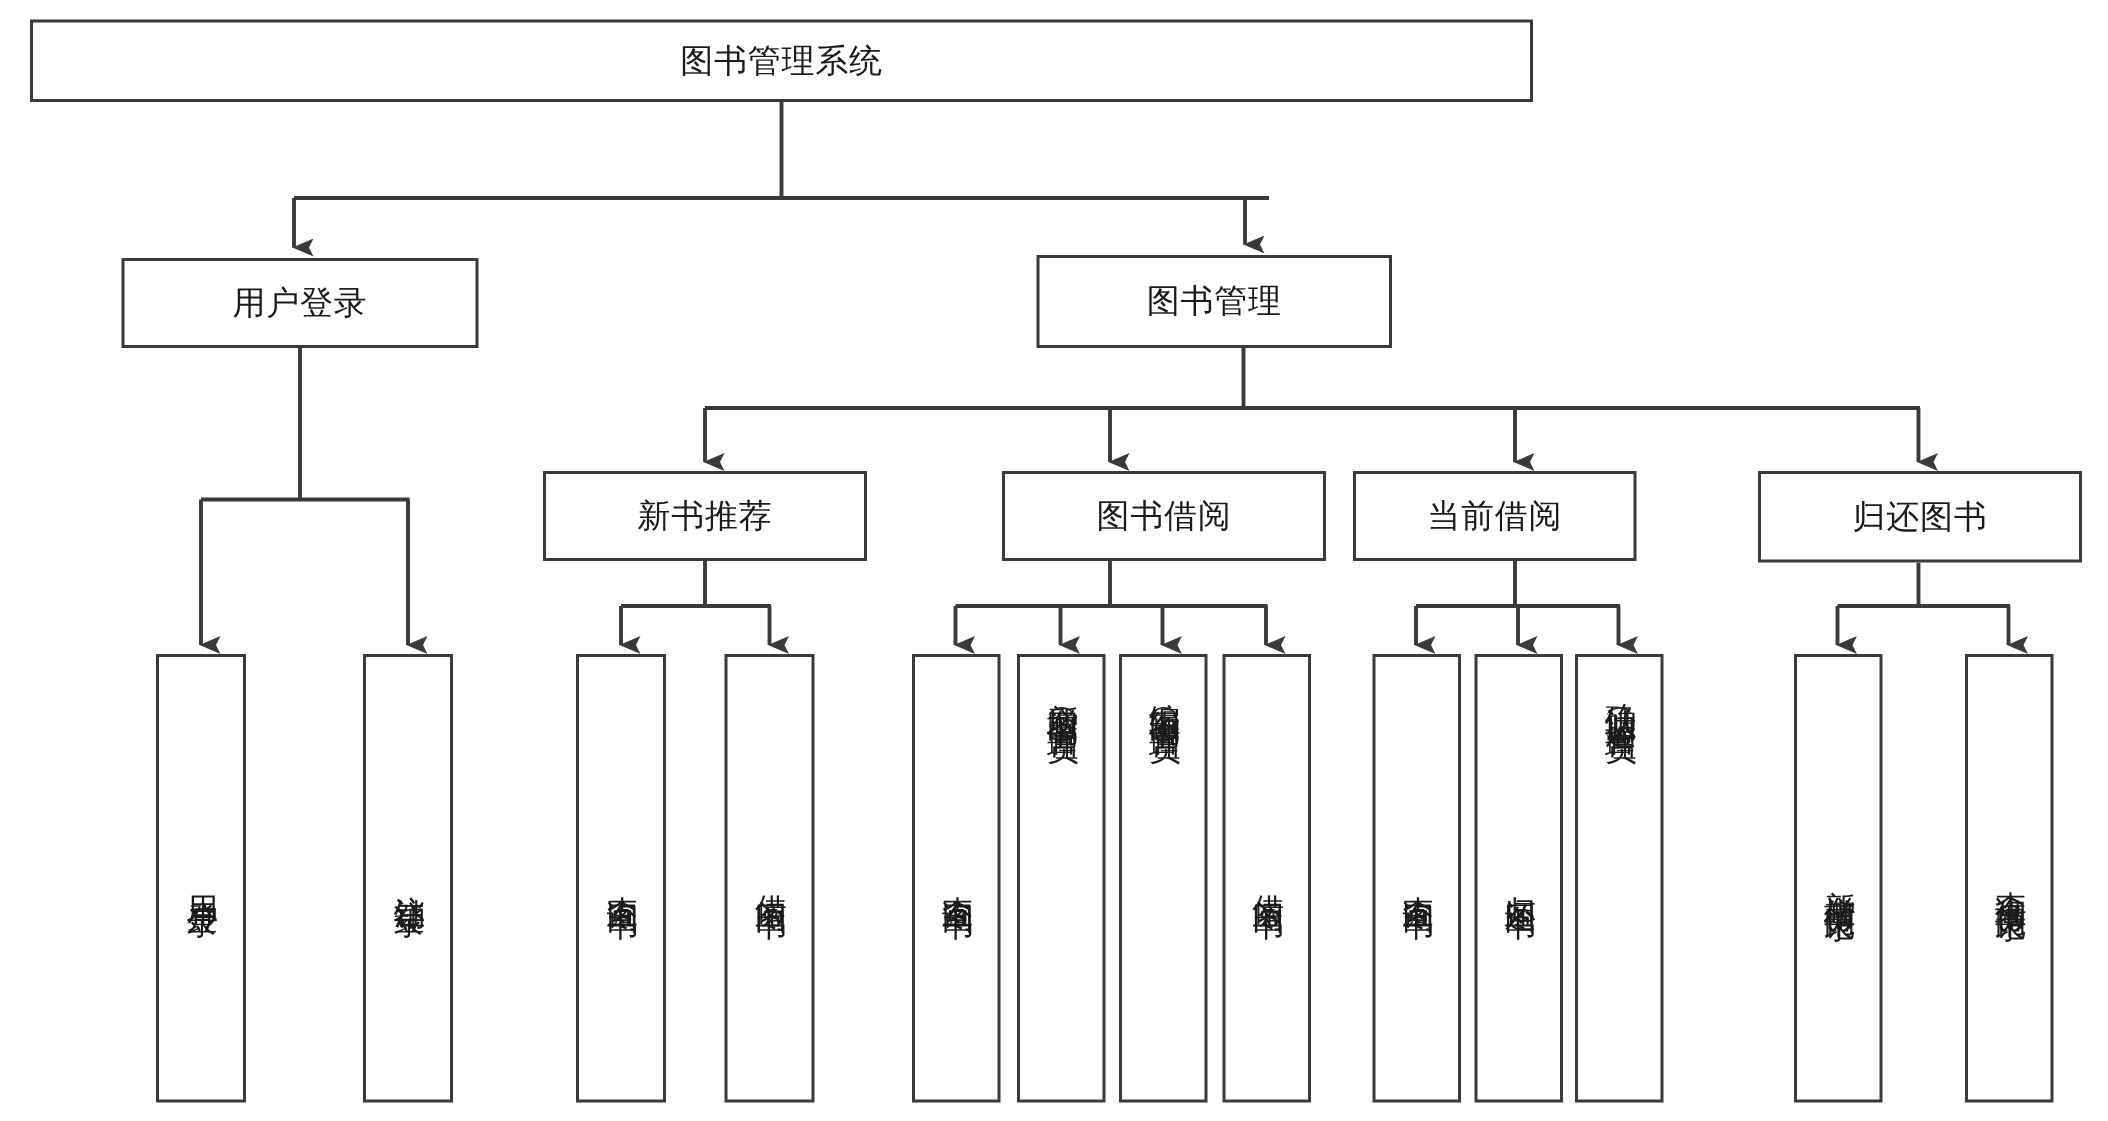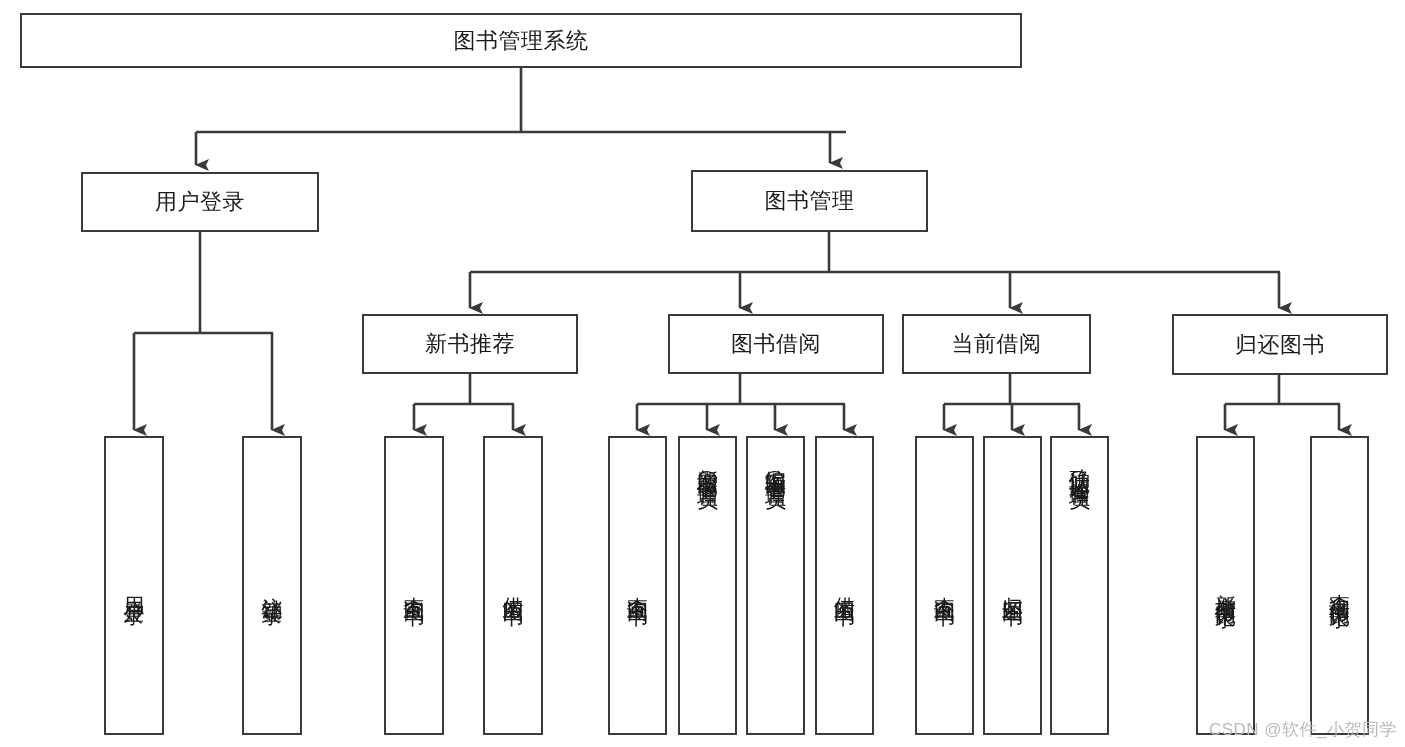--- a/index.html
+++ b/index.html
@@ -198,15 +198,14 @@
   </div>
 
   <div class="node v mid" style="left:1196px;top:436px;width:59px;height:299px;">
     <span class="label">新增借阅记录</span>
   </div>
 
   <div class="node v mid" style="left:1310px;top:436px;width:59px;height:299px;">
     <span class="label">查询借阅记录</span>
   </div>
 
-  <div id="watermark">CSDN @软件_小贺同学</div>
 
 </div>
 
 </body></html>

